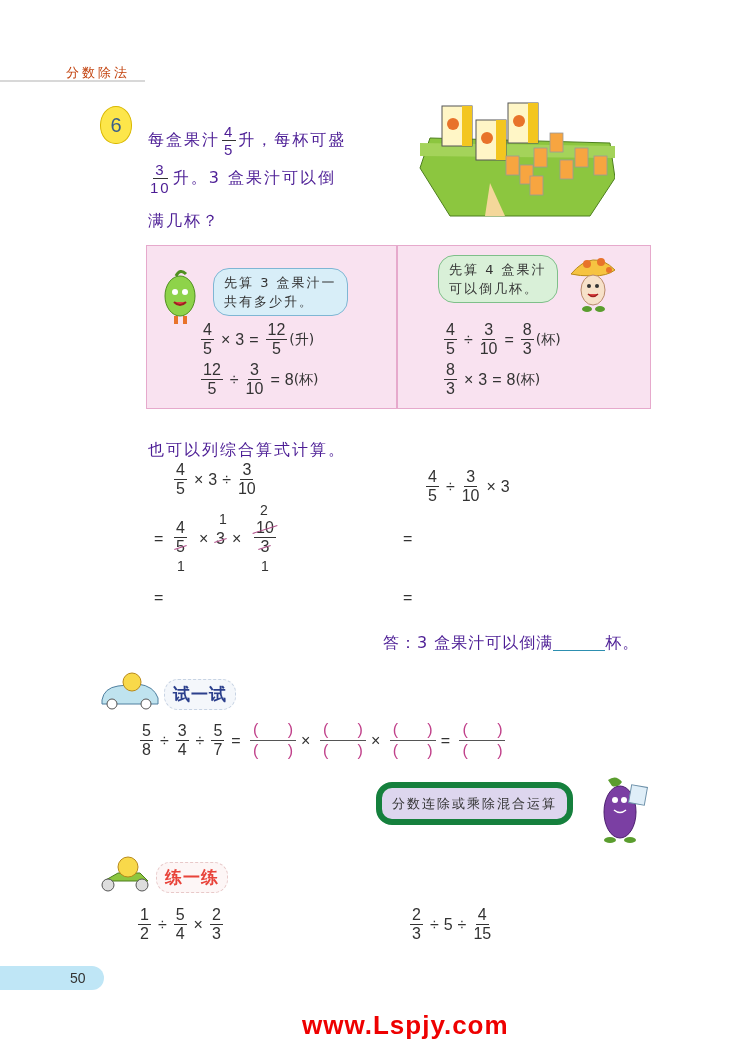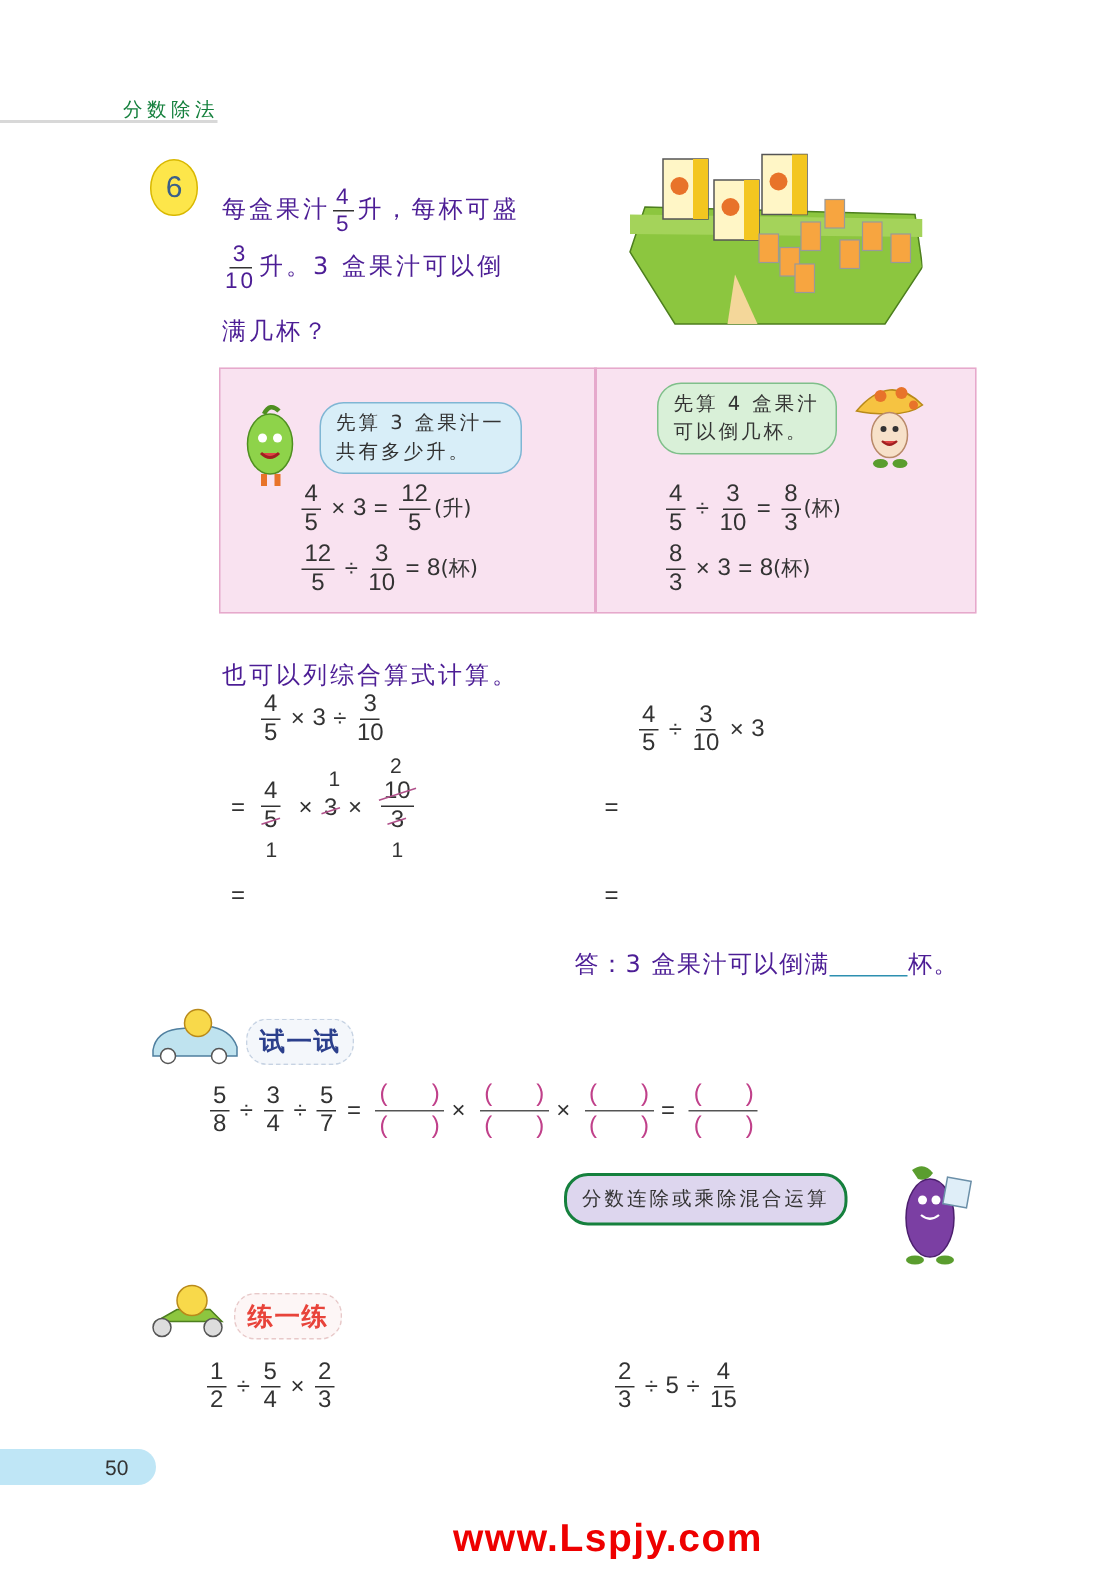--- a/index.html
+++ b/index.html
@@ -1,34 +1,34 @@
 <!DOCTYPE html>
 <html><head>
 <meta charset="utf-8">
 <style>
   html, body { margin:0; padding:0; }
   body { width:740px; height:1047px; background:#ffffff; position:relative; overflow:hidden;
          font-family:"DejaVu Sans", "Liberation Sans", sans-serif; color:#333; }
   .abs { position:absolute; }
-  .header-title { left:82px; top:64px; font-size:13px; letter-spacing:3px; color:#15803d; font-family:"DejaVu Serif", serif; }
+  .header-title { left:66px; top:64px; font-size:13px; letter-spacing:3px; color:#c2410c; font-family:"DejaVu Serif", serif; }
   .header-rule { left:0; top:80px; width:145px; height:2px; background:#d8d8d8; }
   .cjk { font-family:"DejaVu Sans", sans-serif; }
   .problem-text { font-size:16px; color:#4c1d95; letter-spacing:2px; line-height:1;margin-top:14px; }
   .frac { display:inline-flex; flex-direction:column; align-items:center; vertical-align:middle; font-family:"Liberation Sans", sans-serif; line-height:1; margin:0 2px; }
   .frac .num { padding:0 2px 1px 2px; border-bottom:1.2px solid #333; }
   .frac .den { padding-top:1px; }
   .math { font-family:"Liberation Sans", sans-serif; font-size:16px; color:#333; white-space:nowrap; }
   .op { margin:0 5px; vertical-align:middle; }
   .badge { left:100px; top:106px; width:30px; height:36px; border-radius:50% 50% 48% 48%; background:#fde64a; border:1px solid #d9b800; display:flex; align-items:center; justify-content:center; font-family:"Liberation Sans", sans-serif; font-size:20px; color:#3a5f8a; }
   .panel { left:146px; top:245px; width:503px; height:162px; background:#f9e2f0; border:1.5px solid #e6a9cc; }
   .panel-divider { left:396px; top:245px; width:1.5px; height:163px; background:#e6a9cc; }
   .bubble { border-radius:16px; font-size:13px; letter-spacing:2px; line-height:19px; padding:4px 10px; color:#333; }
   .bubble-blue { background:#d8eef8; border:1px solid #7fb6d4; }
   .bubble-green { background:#d9f0d8; border:1px solid #7fbf8a; }
-  .bubble-purple { background:#ddd6ee; border:2px solid #15803d; }
+  .bubble-purple { background:#ddd6ee; border:6px solid #15803d; }
   .fill-line { display:inline-block; width:52px; border-bottom:1.5px solid #2d8fb0; height:16px; vertical-align:bottom; }
   .section-tag { font-size:17px; font-weight:bold; letter-spacing:1px; padding:3px 8px; background:#f4f7fb; border:1px dashed #c7d3e3; border-radius:14px; }
   .pink-blank { display:inline-flex; flex-direction:column; align-items:center; vertical-align:middle; font-family:"Liberation Sans", sans-serif; color:#c0408a; line-height:1; font-size:16px; }
   .pink-blank .num, .pink-blank .den { width:46px; display:flex; justify-content:space-between; padding:0 3px; box-sizing:border-box; }
   .pink-blank .num { border-bottom:1.2px solid #555; padding-bottom:2px; }
   .pink-blank .den { padding-top:2px; }
   .strike { position:relative; display:inline-block; }
   .strike::after { content:""; position:absolute; left:-2px; right:-2px; top:55%; border-top:1.3px solid #b0508a; transform:rotate(-18deg); }
   .page-tab { left:0; top:966px; width:104px; height:24px; background:#bfe6f6; border-radius:0 14px 14px 0; }
   .page-num { left:70px; top:970px; font-family:"Liberation Sans", sans-serif; font-size:14px; color:#333; }

